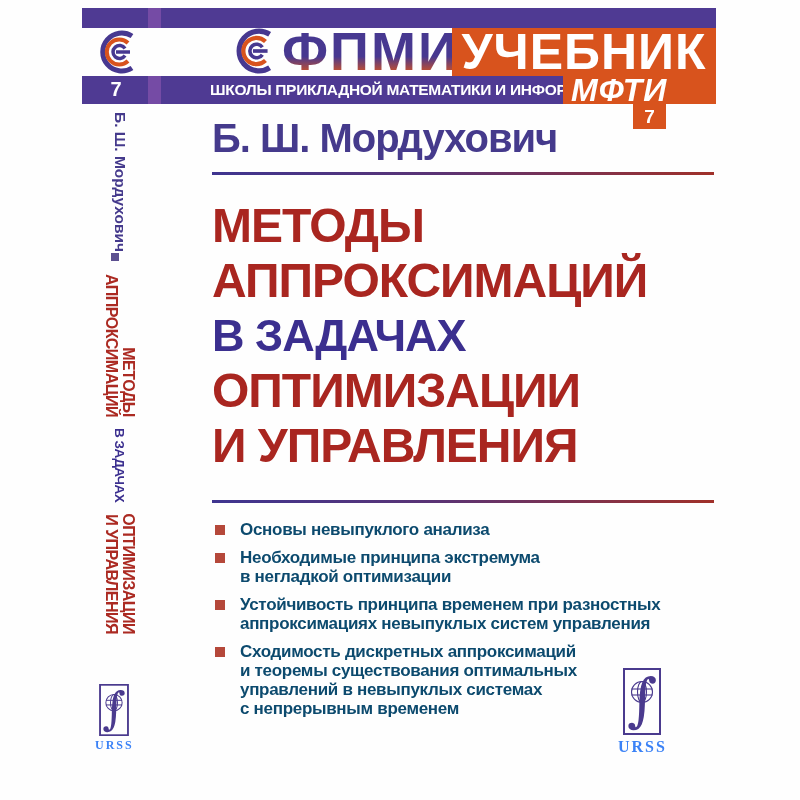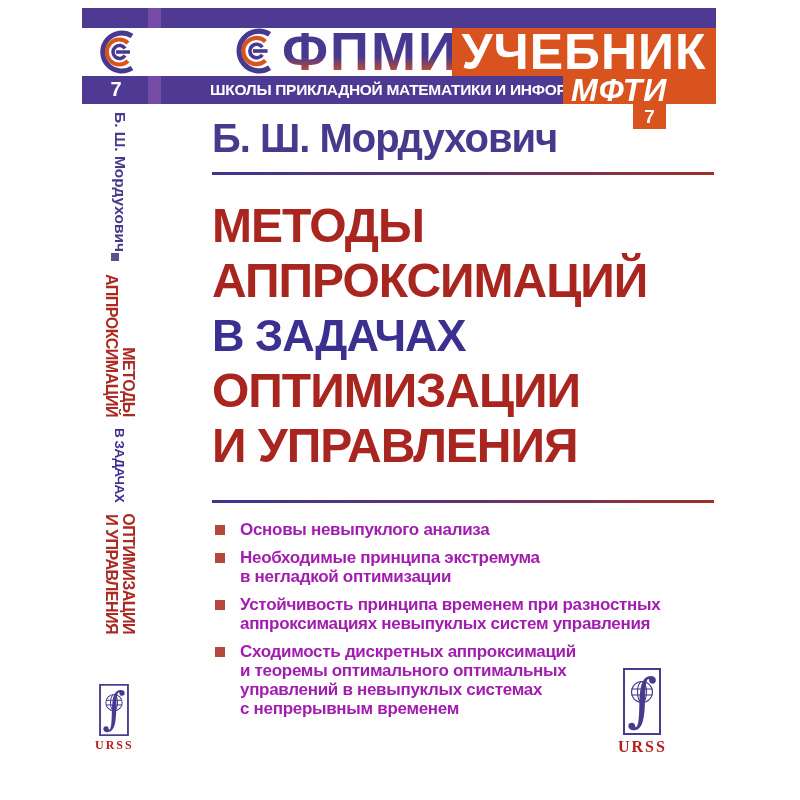--- a/index.html
+++ b/index.html
@@ -41,38 +41,38 @@
   .rule-2{left:212px;top:500px;width:502px;}
 
   .title{left:212px;top:198px;font-weight:bold;font-size:48px;line-height:55px;letter-spacing:-1px;white-space:nowrap;}
   .t-red{color:#a92620;}
   .t-blue{color:#3b2f8f;font-size:45px;}
 
   
   .bullets{left:215px;top:520px;width:450px;}
   .bullet-item{display:flex;margin-bottom:9px;}
   .bullet-sq{flex:0 0 10px;width:10px;height:10px;background:#b5483a;margin:5px 15px 0 0;}
-  .bullet-text{color:#a21caf;font-size:17px;font-weight:bold;line-height:19px;letter-spacing:-.3px;white-space:pre-line;}
+  .bullet-text{color:#0c4a6e;font-size:17px;font-weight:bold;line-height:19px;letter-spacing:-.3px;white-space:pre-line;}
 
   
   .spine-num{left:96px;top:78px;width:40px;text-align:center;color:#fff;font-size:20px;font-weight:bold;}
   .spine-author{left:129px;top:112px;transform:rotate(90deg);transform-origin:top left;
                 color:#453a8c;font-size:15.5px;font-weight:bold;line-height:18px;white-space:nowrap;}
   .spine-sep{left:111px;top:253px;width:8px;height:8px;background:#5c5090;}
   .spine-title{left:149px;top:274px;width:396px;height:58px;transform:rotate(90deg);transform-origin:top left;
                display:flex;flex-direction:row;align-items:center;gap:11px;font-weight:bold;}
   .sg{white-space:pre-line;text-align:right;line-height:17px;font-size:16px;letter-spacing:-.5px;}
   .sg-red{color:#ab2a22;}
   .sg-blue{color:#3b2f8f;font-size:13.5px;line-height:15px;}
 
   
   .urss{display:flex;flex-direction:column;align-items:center;}
   .urss-cover{left:618px;top:668px;}
   .urss-spine{left:95px;top:684px;}
-  .urss-label{font-family:"Liberation Serif",serif;color:#b91c1c;font-weight:bold;letter-spacing:2px;}
+  .urss-label{font-family:"Liberation Serif",serif;color:#3b82f6;font-weight:bold;letter-spacing:2px;}
   .urss-cover .urss-label{font-size:16px;margin-top:3px;}
   .urss-spine .urss-label{font-size:12px;margin-top:2px;}
 </style>
 </head>
 <body>
 
 <div class="page">
 
   <div class="abs band-top"></div>
   <div class="abs fold-strip fold-1"></div>
@@ -140,21 +140,21 @@
 в негладкой оптимизации</span>
     </div>
     <div class="bullet-item">
       <span class="bullet-sq"></span>
       <span class="bullet-text">Устойчивость принципа временем при разностных
 аппроксимациях невыпуклых систем управления</span>
     </div>
     <div class="bullet-item">
       <span class="bullet-sq"></span>
       <span class="bullet-text">Сходимость дискретных аппроксимаций
-и теоремы оптимального оптимальных
+и теоремы существования оптимальных
 управлений в невыпуклых системах
 с непрерывным временем</span>
     </div>
   </div>
 
   <div class="abs urss urss-cover">
     <svg width="38" height="67" viewBox="0 0 38 67">
       <rect x="1" y="1" width="36" height="65" fill="none" stroke="#4a3a8e" stroke-width="2"></rect>
       <g stroke="#4a3a8e" fill="none" stroke-width="1.1">
         <circle cx="19" cy="24" r="10.5"></circle>

